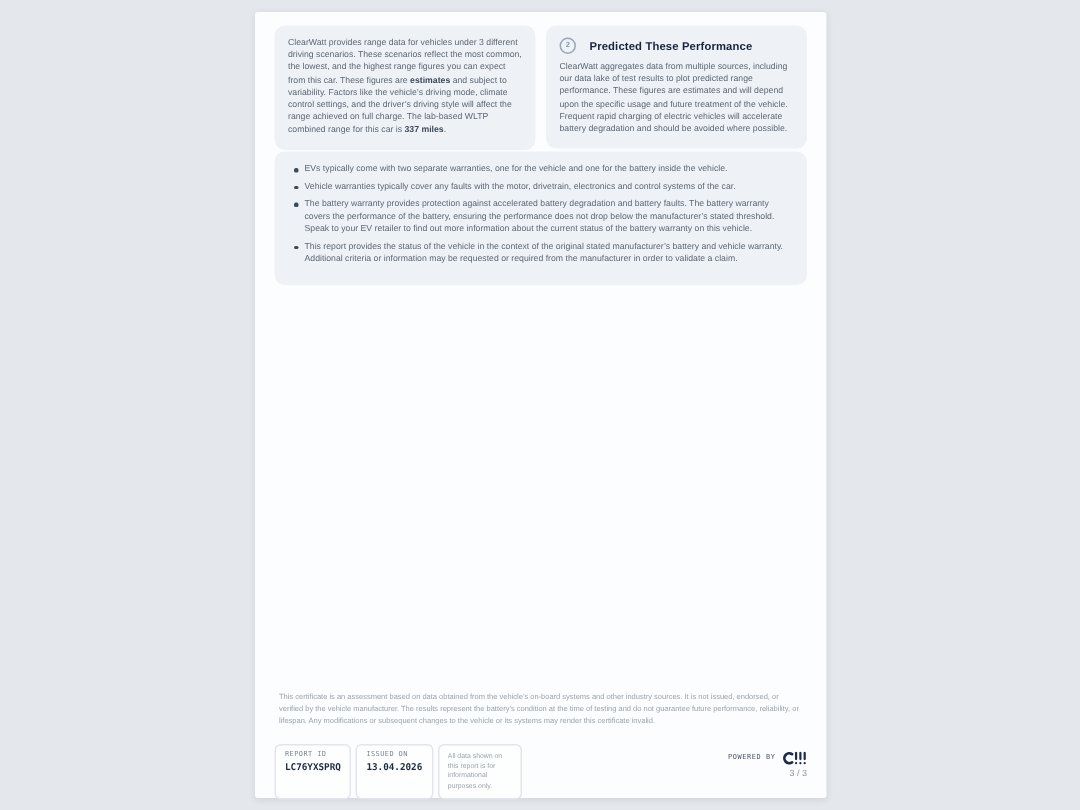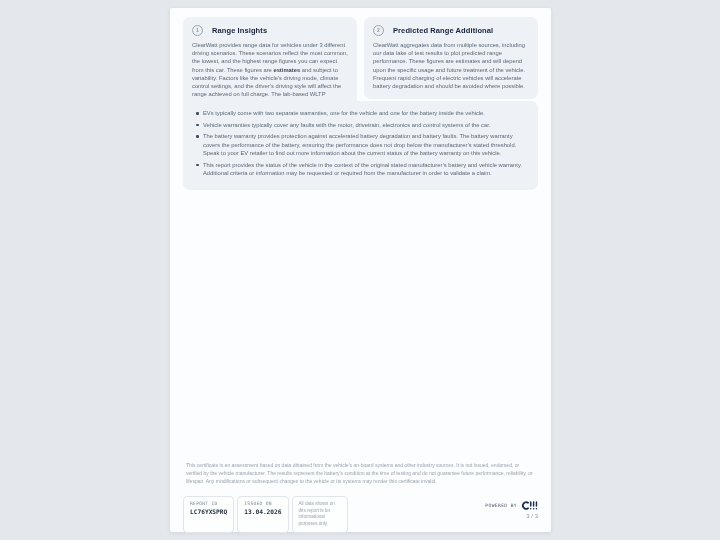--- a/index.html
+++ b/index.html
@@ -93,31 +93,27 @@
 </style>
 </head>
 <body>
 
 <div class="canvas">
   <div class="doc-page">
 
     <div class="top-row">
 
       <div class="info-box box-1">
-        <div class="box-head">
-          <span class="num-badge">1</span>
-          <span class="box-title">Range Insights</span>
-        </div>
         <div class="box-body"><span>ClearWatt provides range data for vehicles under 3 different driving scenarios. These scenarios reflect the most common, the lowest, and the highest range figures you can expect from this car. These figures are </span><b>estimates</b><span> and subject to variability. Factors like the vehicle’s driving mode, climate control settings, and the driver’s driving style will affect the range achieved on full charge. The lab-based WLTP combined range for this car is </span><b>337 miles</b><span>.</span></div>
       </div>
 
       <div class="info-box box-2">
         <div class="box-head">
           <span class="num-badge">2</span>
-          <span class="box-title">Predicted Range Additional</span>
+          <span class="box-title">Predicted These Performance</span>
         </div>
         <div class="box-body">ClearWatt aggregates data from multiple sources, including our data lake of test results to plot predicted range performance. These figures are estimates and will depend upon the specific usage and future treatment of the vehicle. Frequent rapid charging of electric vehicles will accelerate battery degradation and should be avoided where possible.</div>
       </div>
 
     </div>
 
     <div class="box-3">
       <ul class="bullets">
         <li>EVs typically come with two separate warranties, one for the vehicle and one for the battery inside the vehicle.</li>
         <li>Vehicle warranties typically cover any faults with the motor, drivetrain, electronics and control systems of the car.</li>

